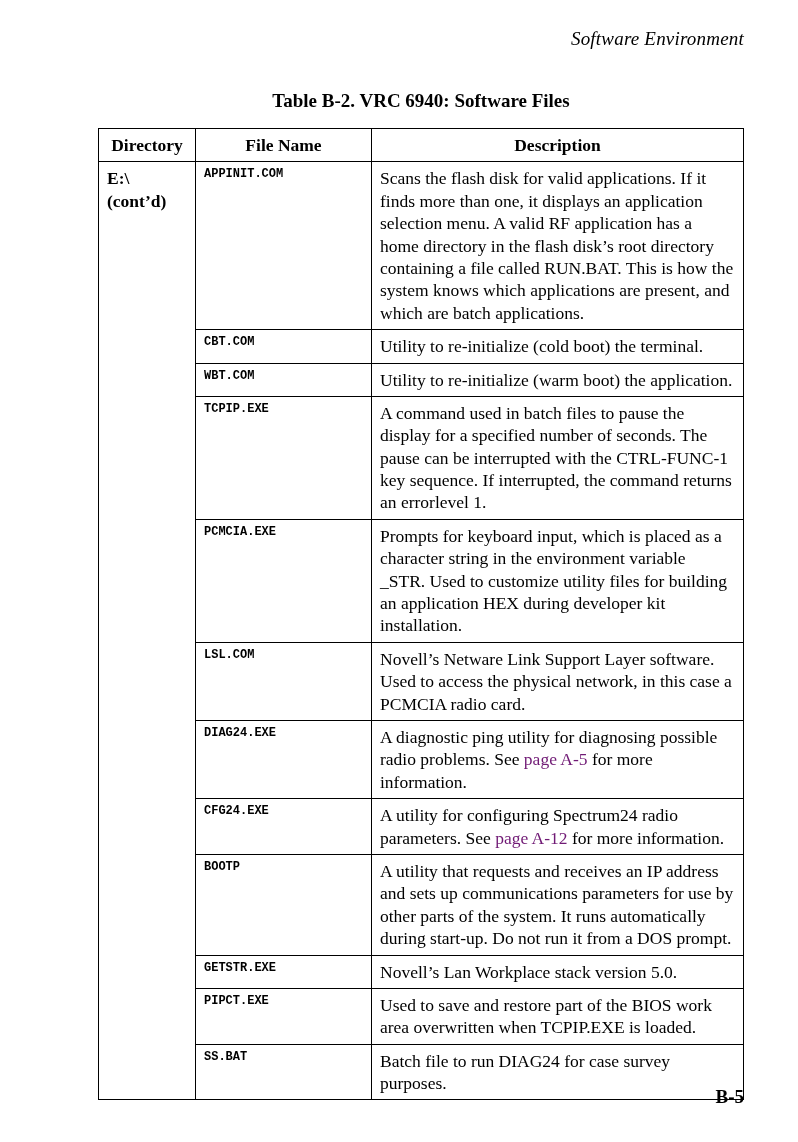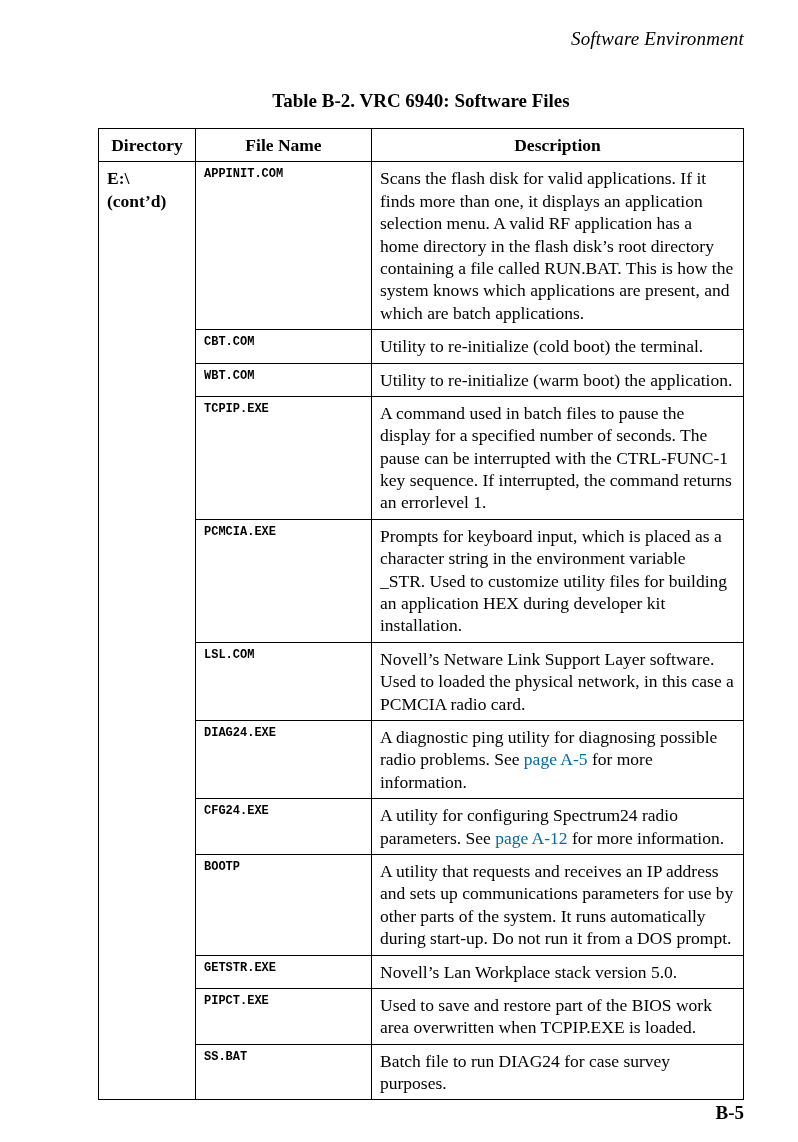--- a/index.html
+++ b/index.html
@@ -53,26 +53,26 @@
   td.dir {
     font-weight: bold;
   }
   td.mono {
     font-family: "Courier New", Courier, monospace;
     font-size: 12px;
     white-space: nowrap;
     font-weight: bold;
   }
   a.xref {
-    color: #0369a1;
+    color: #701a75;
     cursor: pointer;
   }
   .page-number {
     position: absolute;
-    bottom: 18px;
+    bottom: 34px;
     right: 54px;
     font-weight: bold;
     font-size: 19px;
   }
 </style>
 </head>
 <body>
 
 <div class="page">
 
@@ -111,21 +111,21 @@
       <tr>
         <td class="mono">TCPIP.EXE</td>
         <td>A command used in batch files to pause the display for a specified number of seconds. The pause can be interrupted with the CTRL-FUNC-1 key sequence. If interrupted, the command returns an errorlevel 1.</td>
       </tr>
       <tr>
         <td class="mono">PCMCIA.EXE</td>
         <td>Prompts for keyboard input, which is placed as a character string in the environment variable _STR. Used to customize utility files for building an application HEX during developer kit installation.</td>
       </tr>
       <tr>
         <td class="mono">LSL.COM</td>
-        <td>Novell’s Netware Link Support Layer software. Used to loaded the physical network, in this case a PCMCIA radio card.</td>
+        <td>Novell’s Netware Link Support Layer software. Used to access the physical network, in this case a PCMCIA radio card.</td>
       </tr>
       <tr>
         <td class="mono">DIAG24.EXE</td>
         <td><span>A diagnostic ping utility for diagnosing possible radio problems. See </span><a class="xref">page A-5</a><span> for more information.</span></td>
       </tr>
       <tr>
         <td class="mono">CFG24.EXE</td>
         <td><span>A utility for configuring Spectrum24 radio parameters. See </span><a class="xref">page A-12</a><span> for more information.</span></td>
       </tr>
       <tr>

